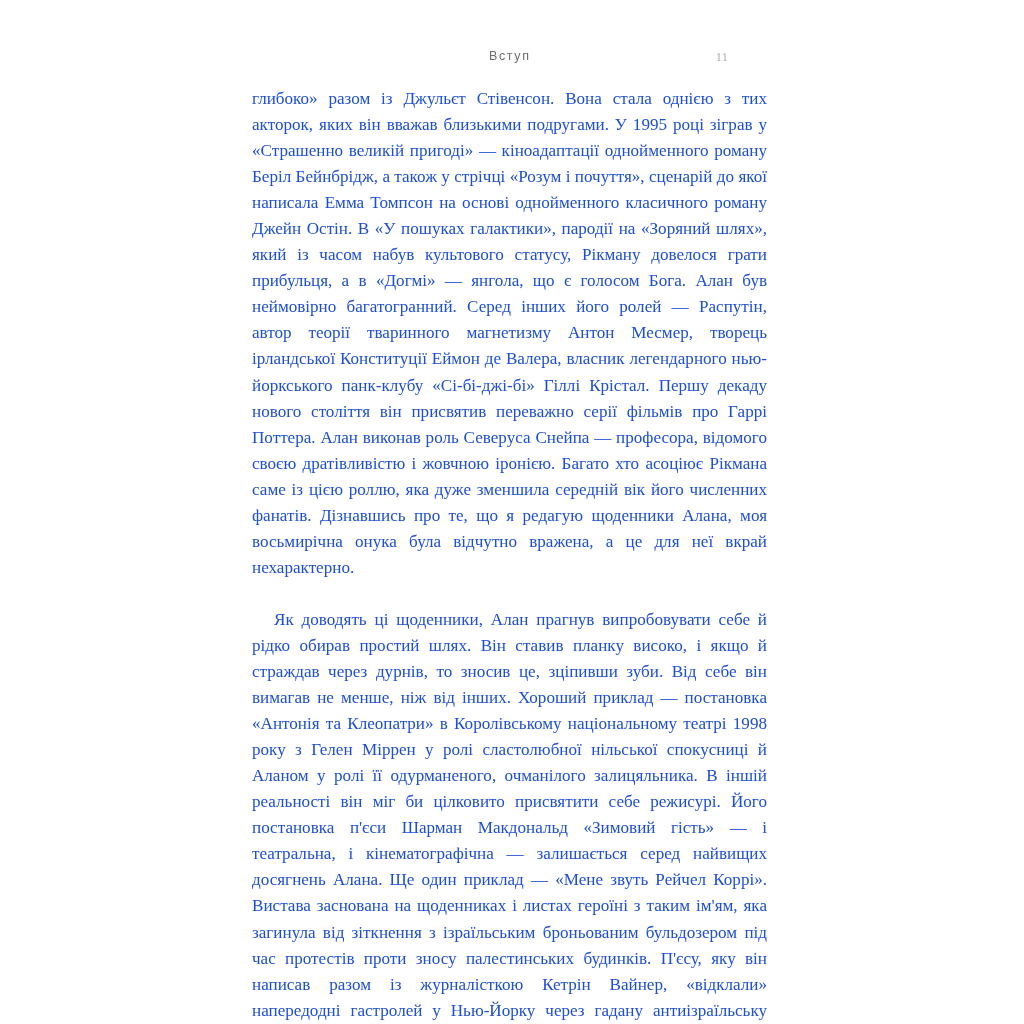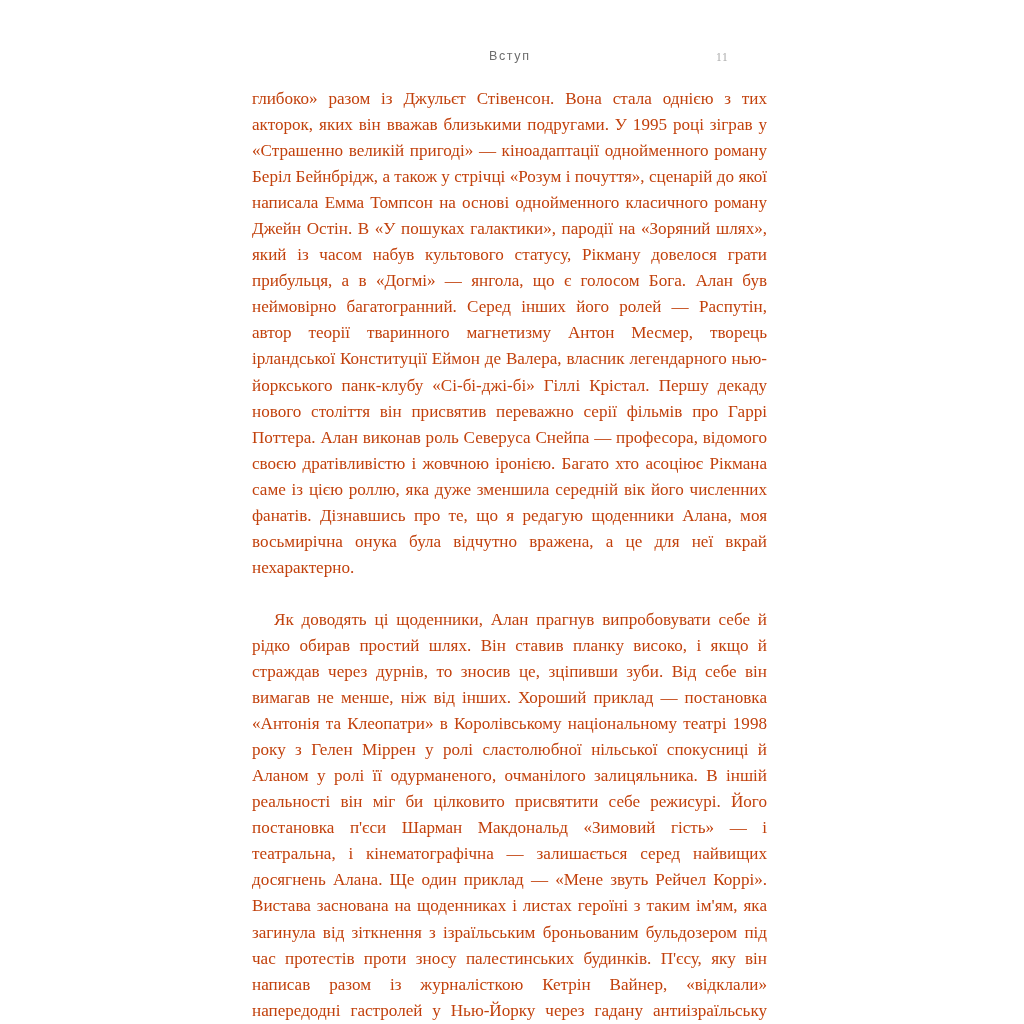--- a/index.html
+++ b/index.html
@@ -66,21 +66,21 @@
     position: absolute;
     left: 252px;
     top: 86px;
     width: 515px;
   }
 
   .para {
     margin: 0;
     font-size: 17.1px;
     line-height: 26.05px;
-    color: #c2410c;
+    color: #1d4ed8;
     text-align: justify;
     text-justify: inter-word;
     font-kerning: normal;
     hyphens: manual;
     -webkit-hyphens: manual;
     word-spacing: -0.2px;
   }
 
   .para + .para {
     text-indent: 22px;

